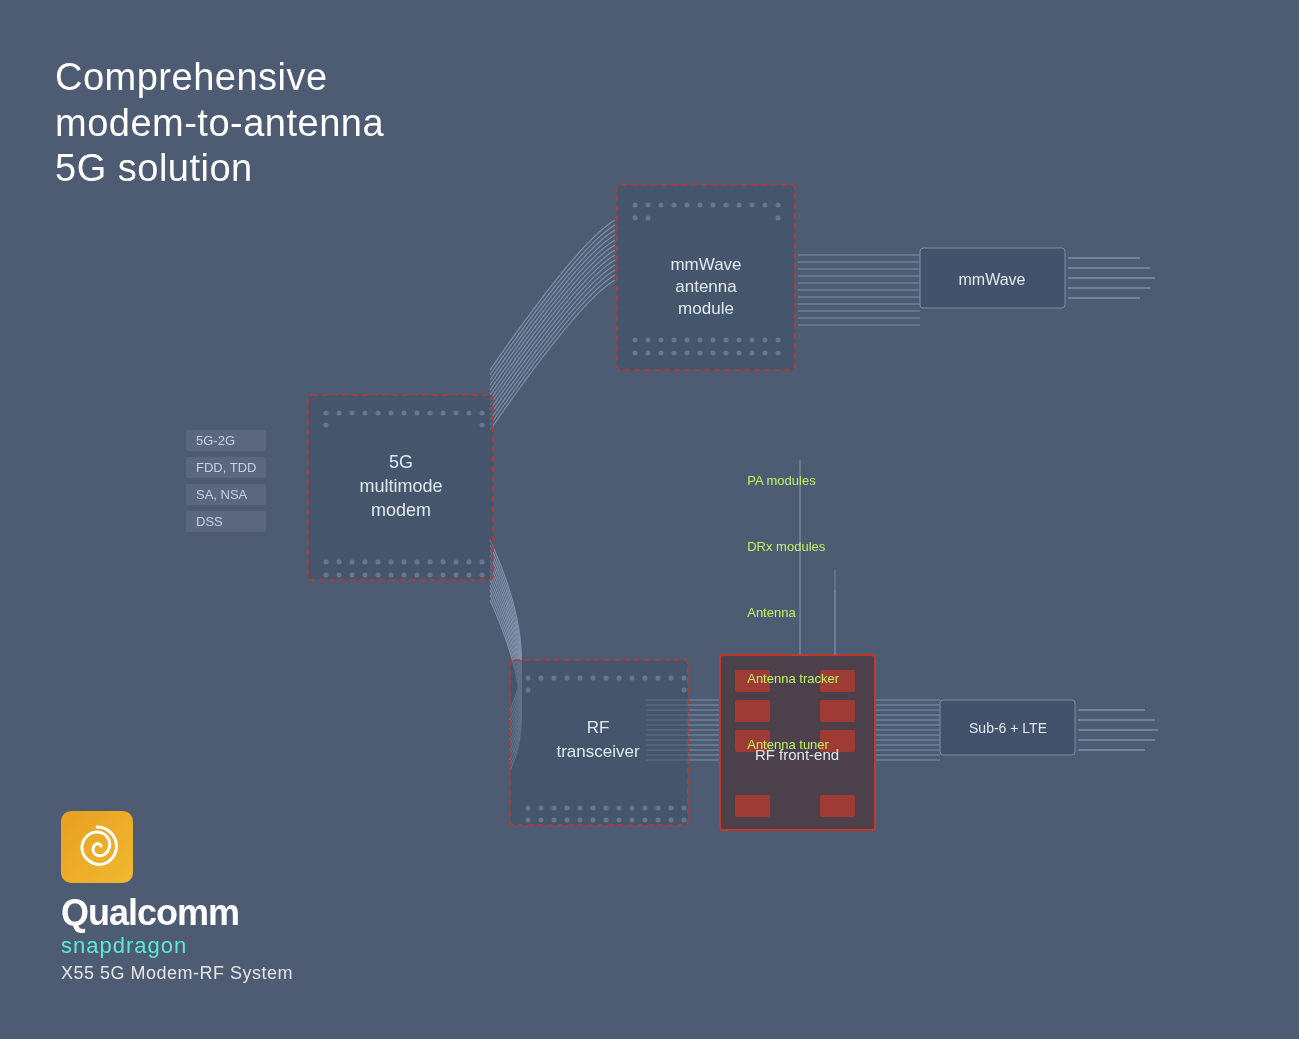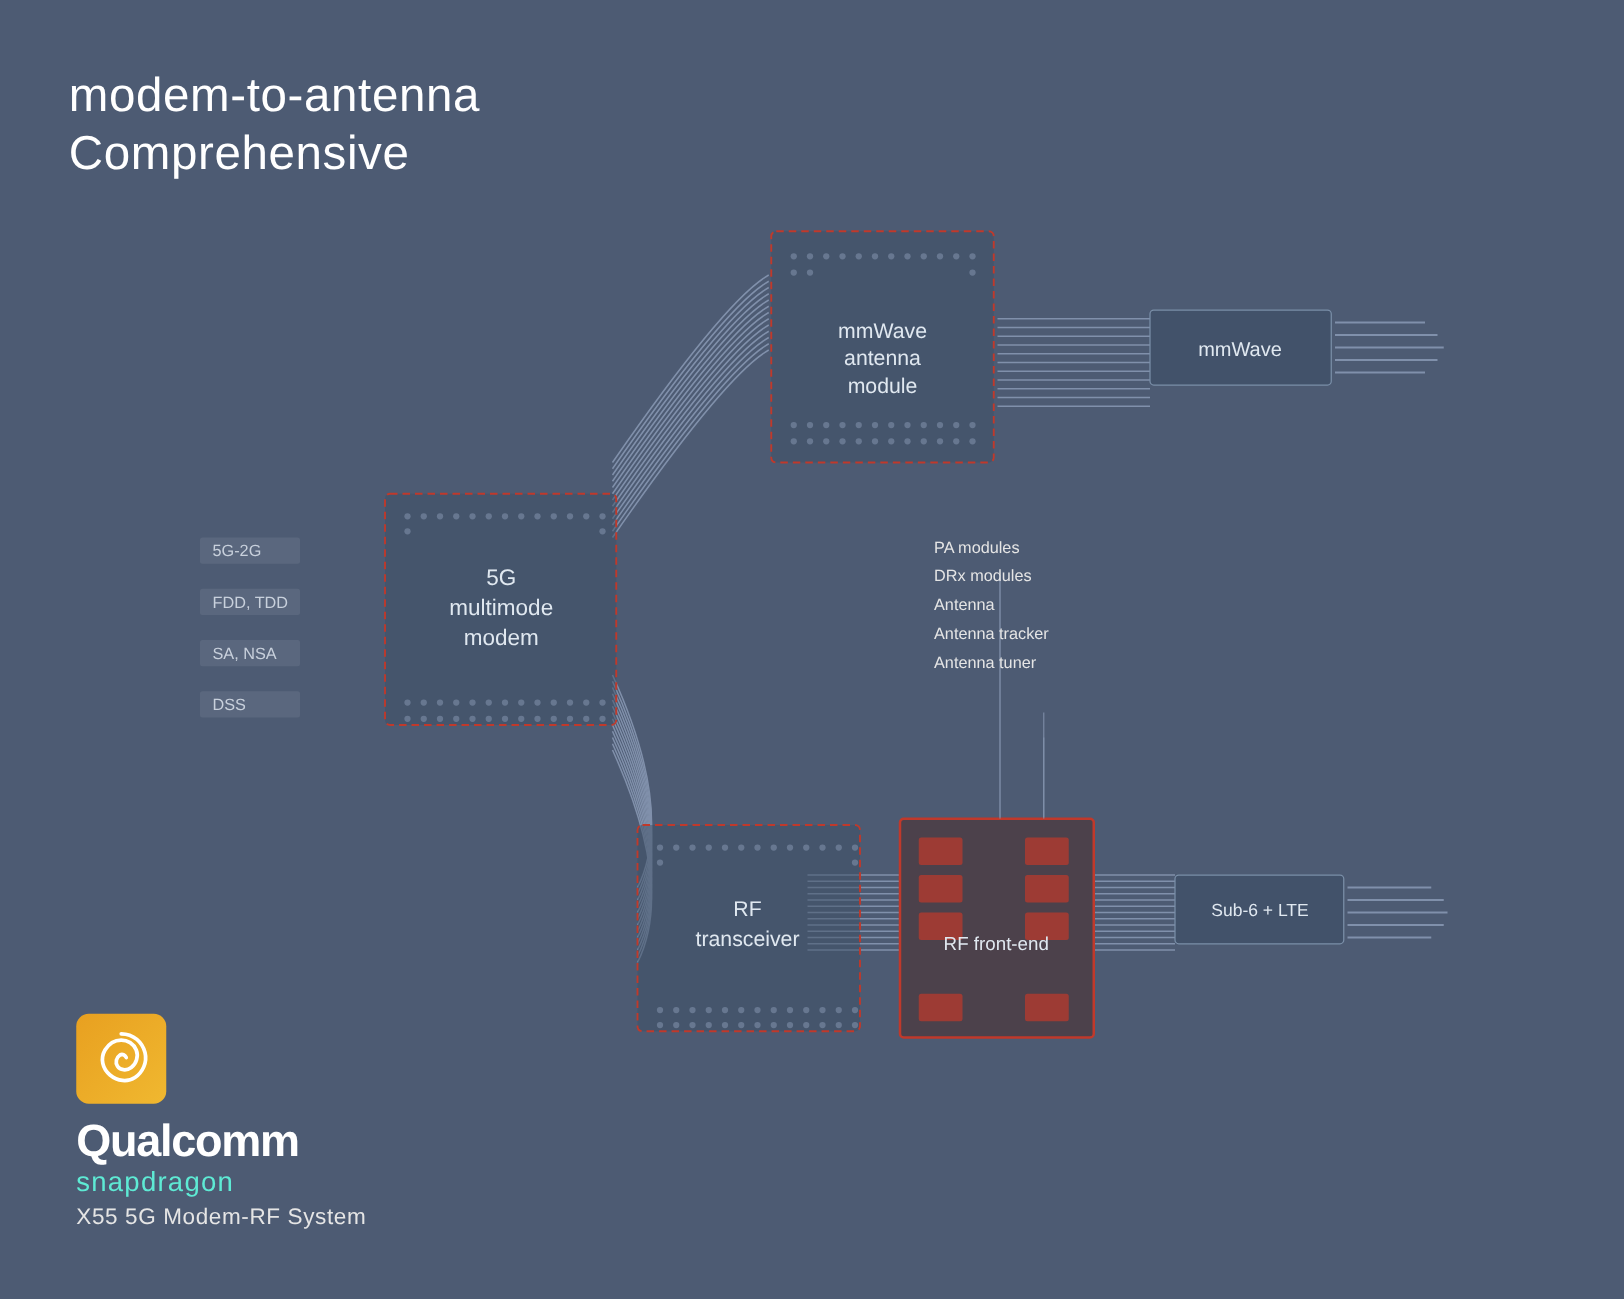--- a/index.html
+++ b/index.html
@@ -77,25 +77,25 @@
       position: absolute;
       top: 0;
       left: 0;
       width: 1299px;
       height: 1039px;
     }
 
     
     .left-labels {
       position: absolute;
-      left: 160px;
+      left: 186px;
       top: 430px;
       display: flex;
       flex-direction: column;
-      gap: 20px;
+      gap: 6px;
     }
 
     .label-item {
       color: #c8d0dc;
       font-size: 13px;
       font-weight: 300;
       background: rgba(255,255,255,0.08);
       padding: 3px 10px;
       border-radius: 2px;
       white-space: nowrap;
@@ -105,24 +105,25 @@
     .right-labels {
       position: absolute;
       right: 460px;
       top: 430px;
       display: flex;
       flex-direction: column;
       gap: 8px;
     }
 
     .right-label-item {
-      color: #e5e5e5;
+      color: #bef264;
       font-size: 13px;
       font-weight: 300;
       white-space: nowrap;
+      margin-top: 43px;
     }
   </style>
 </head>
 <body>
 
 <div class="bg"></div>
 
 <svg class="diagram-svg" viewBox="0 0 1299 1039">
 
   <g stroke="#8a9ab5" stroke-width="1.2" fill="none" opacity="0.85">
@@ -398,22 +399,23 @@
   <text x="598" y="757" text-anchor="middle" fill="#e0e8f0" font-size="17" font-family="Arial" font-weight="400">transceiver</text>
 
   <text x="797" y="760" text-anchor="middle" fill="#e0e8f0" font-size="15" font-family="Arial" font-weight="400">RF front-end</text>
 
   <text x="992" y="285" text-anchor="middle" fill="#e0e8f0" font-size="16" font-family="Arial" font-weight="400">mmWave</text>
 
   <text x="1008" y="733" text-anchor="middle" fill="#e0e8f0" font-size="14" font-family="Arial" font-weight="400">Sub-6 + LTE</text>
 </svg>
 
 <div class="title">
+  <div>Comprehensive</div>
   <div>modem-to-antenna</div>
-  <div>Comprehensive</div>
+  <div>5G solution</div>
 </div>
 
 <div class="left-labels">
   <div class="label-item">5G-2G</div>
   <div class="label-item">FDD, TDD</div>
   <div class="label-item">SA, NSA</div>
   <div class="label-item">DSS</div>
 </div>
 
 <div class="right-labels">

